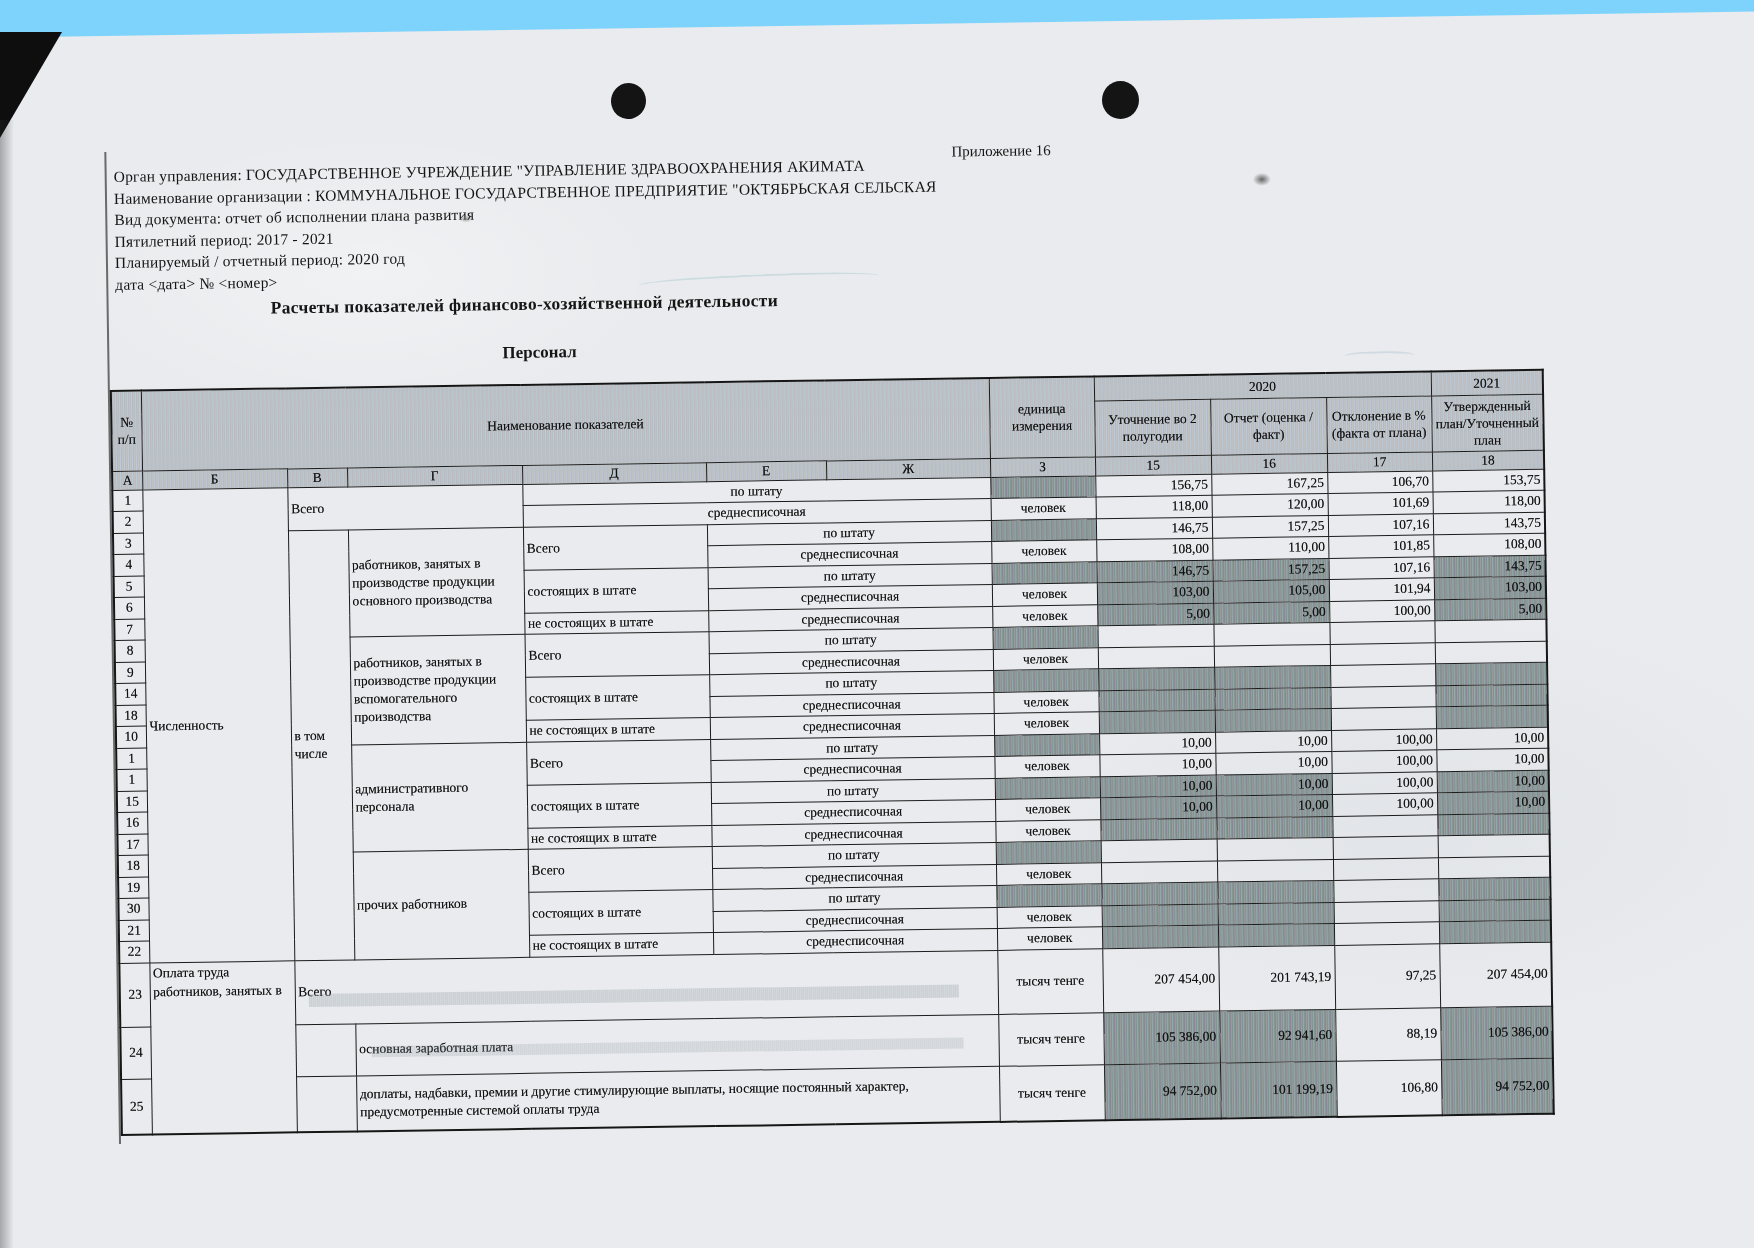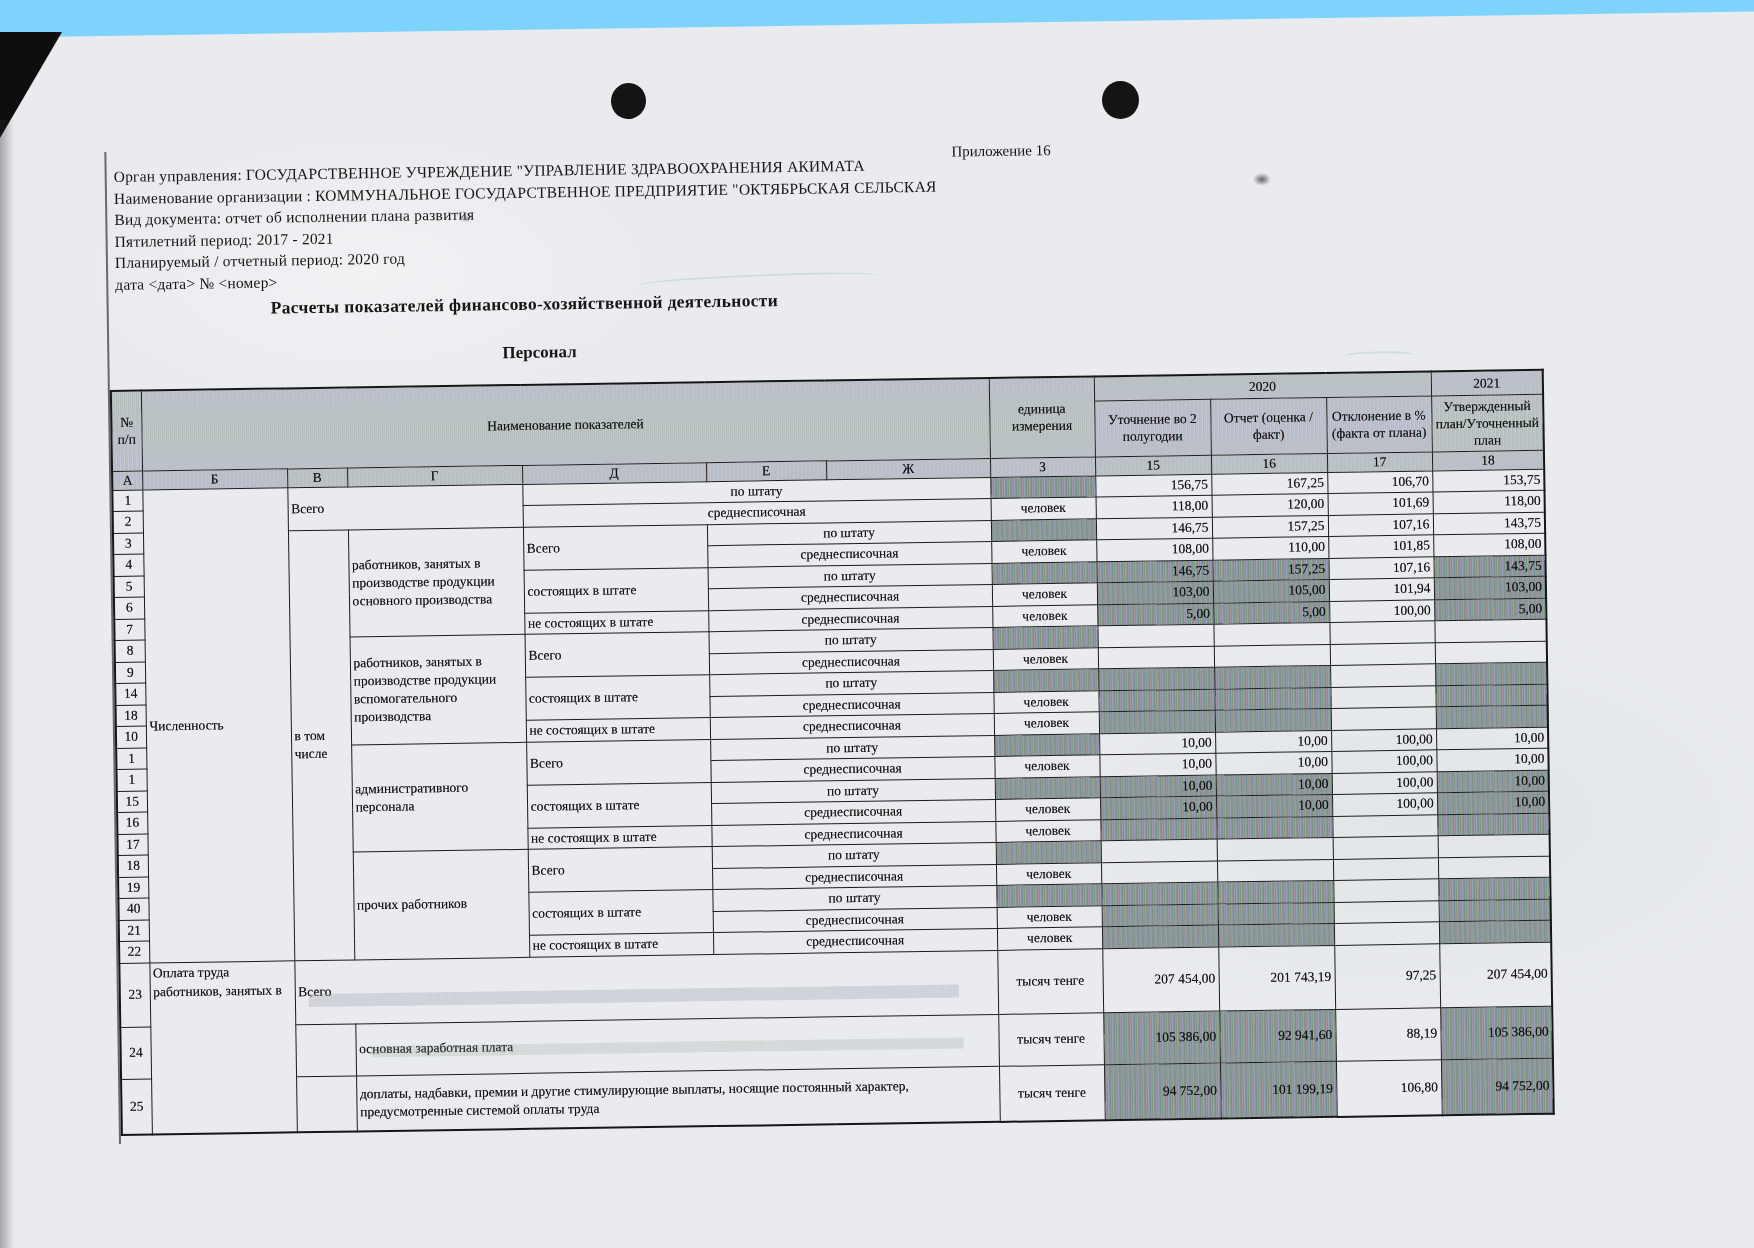--- a/index.html
+++ b/index.html
@@ -308,21 +308,21 @@
           <tr style="height: 21.5px;">
             <td class="n">19</td>
             <td colspan="2" class="c">среднесписочная</td>
             <td class="u">человек</td>
             <td class="v"></td>
             <td class="v"></td>
             <td class="v"></td>
             <td class="v"></td>
           </tr>
           <tr style="height: 21.5px;">
-            <td class="n">40</td>
+            <td class="n">30</td>
             <td rowspan="2" class="l">состоящих в штате</td>
             <td colspan="2" class="c">по штату</td>
             <td class="u s"></td>
             <td class="v s"></td>
             <td class="v s"></td>
             <td class="v"></td>
             <td class="v s"></td>
           </tr>
           <tr style="height: 21.5px;">
             <td class="n">21</td>

